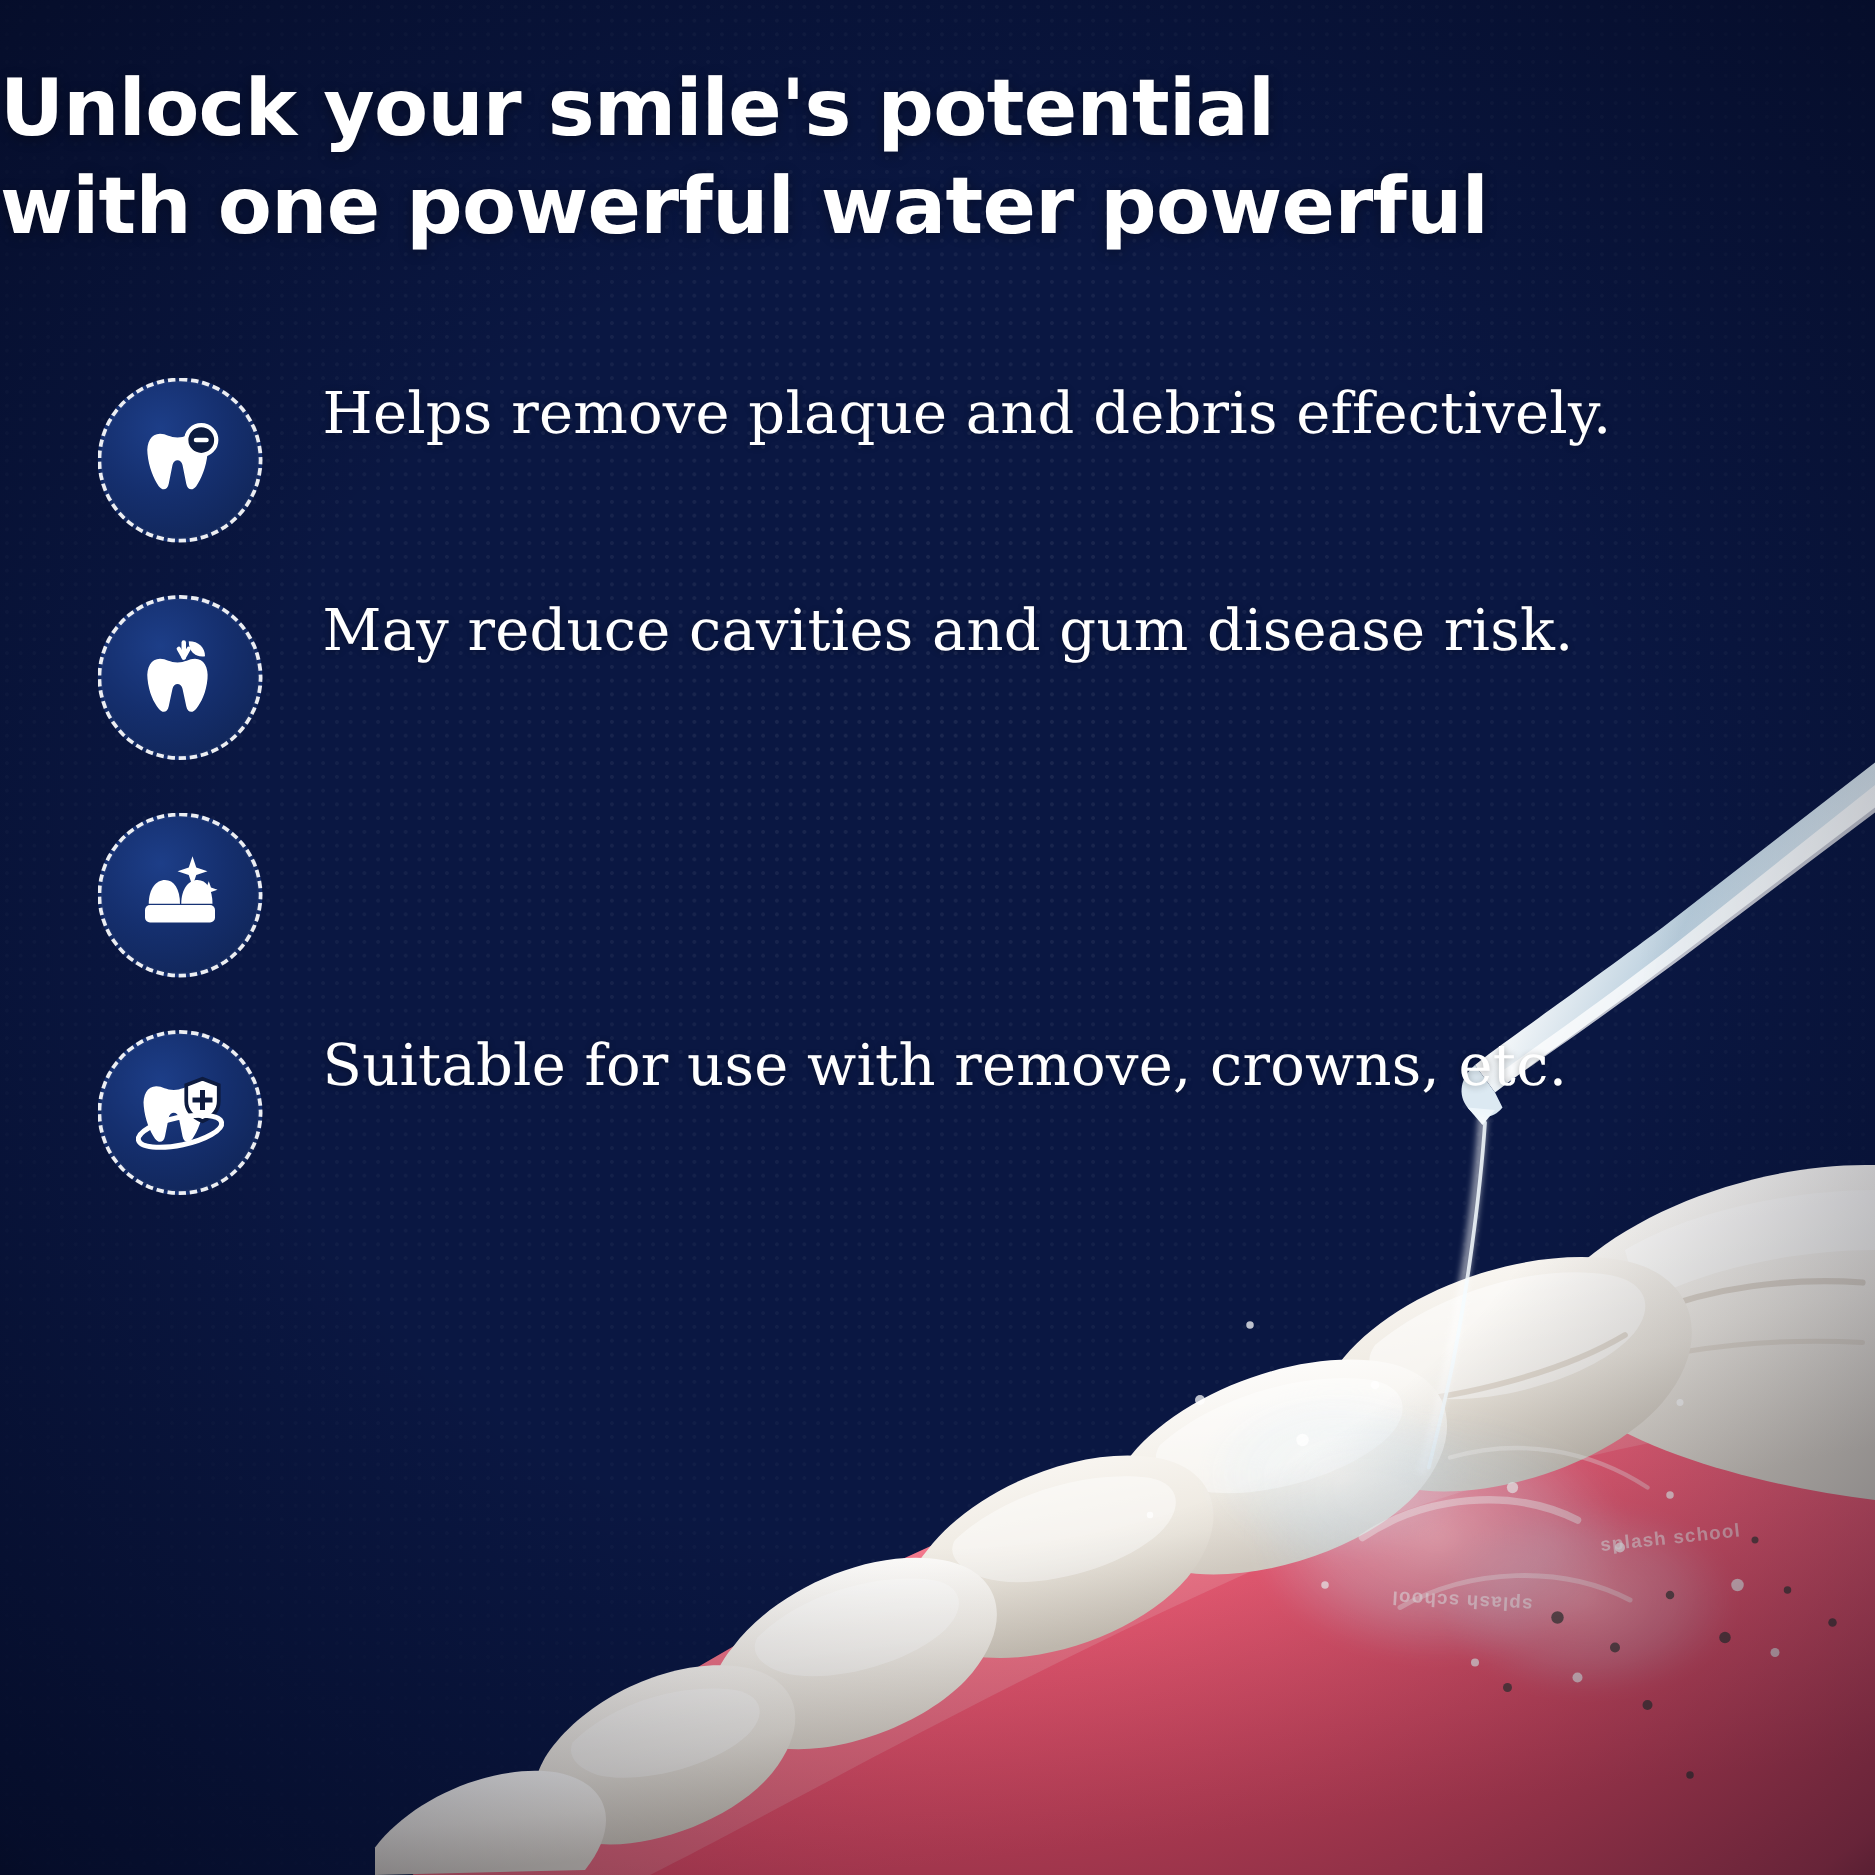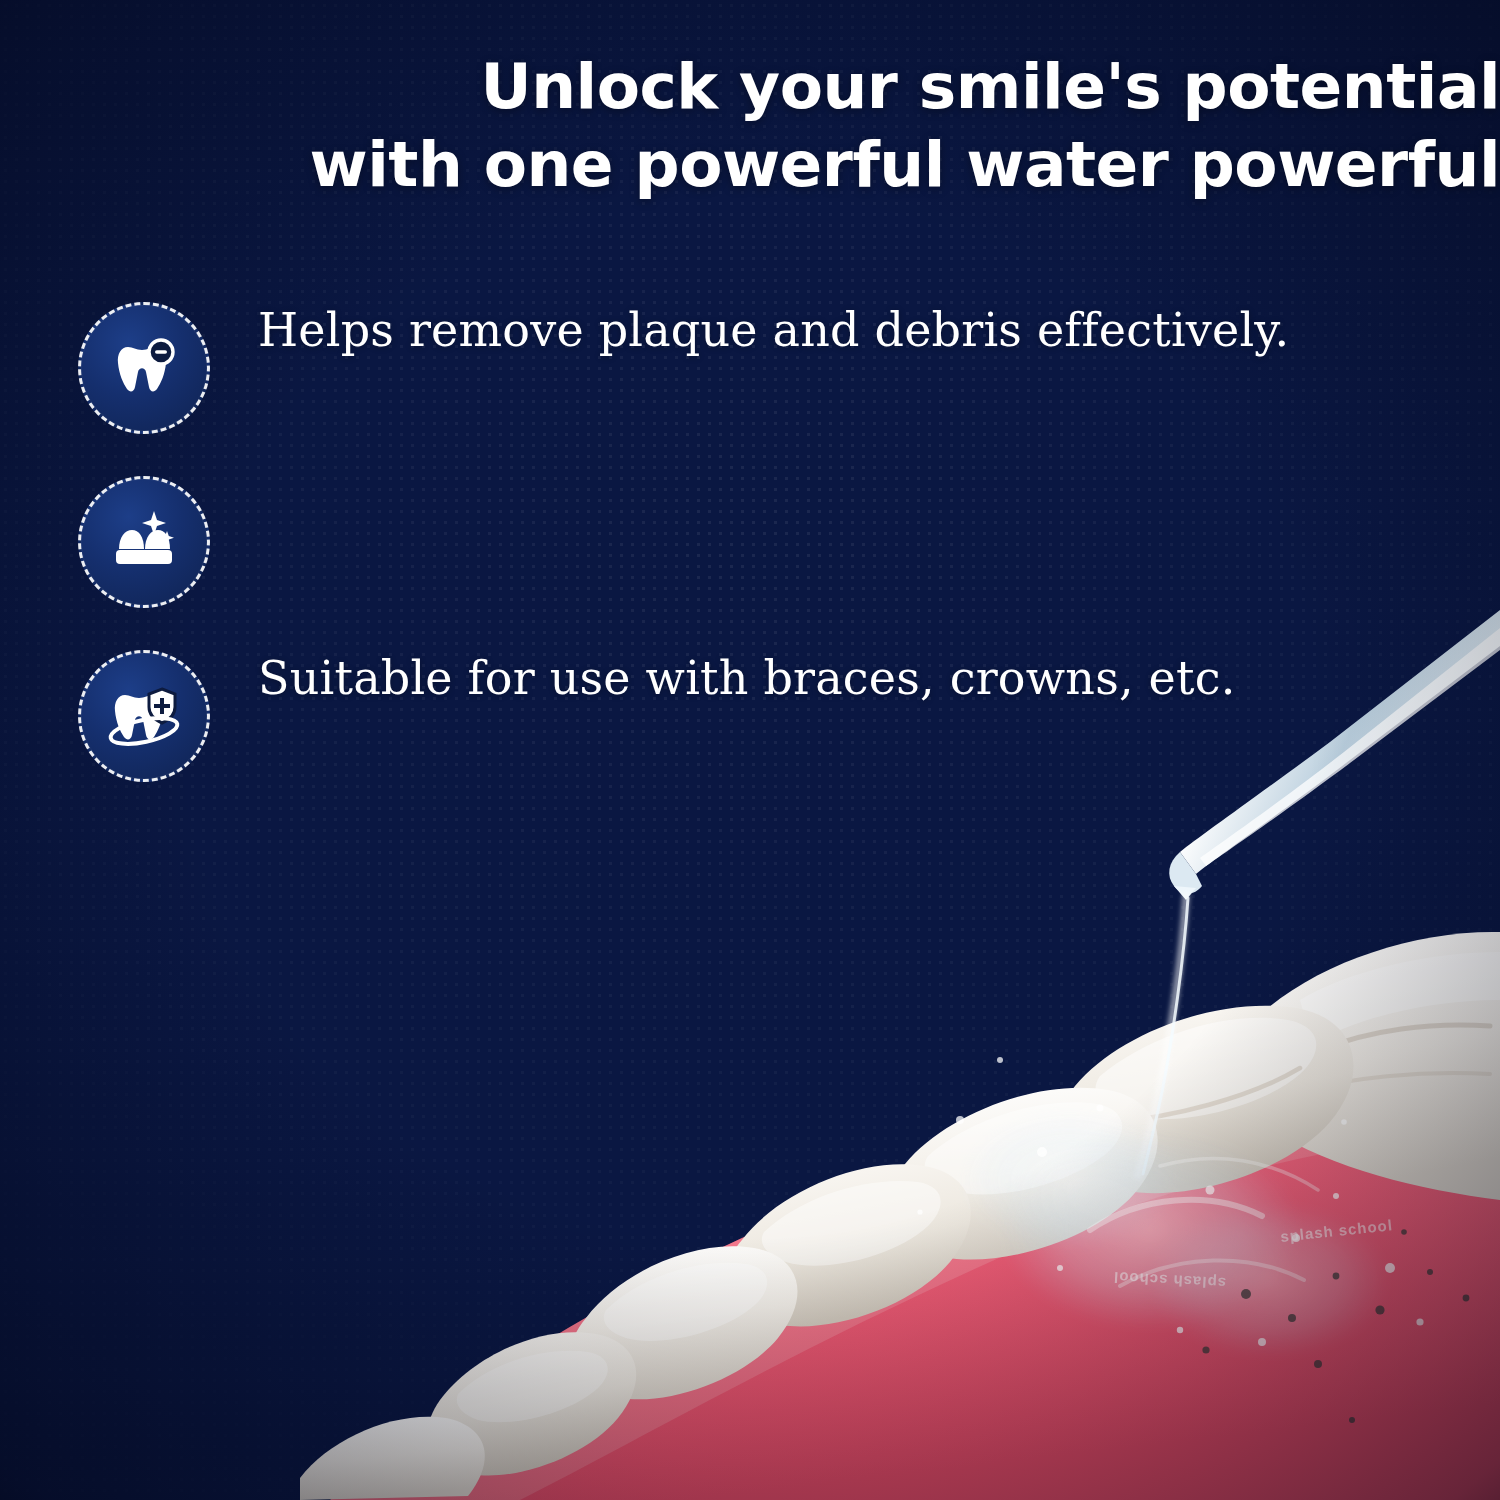--- a/index.html
+++ b/index.html
@@ -34,21 +34,21 @@
     background: radial-gradient(ellipse 1250px 1150px at 50% 48%, rgba(0,0,0,0) 45%, rgba(2,5,22,0.55) 88%, rgba(2,4,18,0.85) 100%);
     pointer-events: none;
   }
 
   
   .headline {
     position: absolute;
     top: 48px;
     left: 0;
     width: 1500px;
-    text-align: right;
+    text-align: left;
     color: #ffffff;
     font-family: "DejaVu Sans", sans-serif;
     font-weight: bold;
     font-size: 63px;
     line-height: 1.24;
     letter-spacing: -0.5px;
     text-shadow: 0 2px 10px rgba(0,0,0,0.35);
   }
   .headline .l2 { display: block; }
 
@@ -244,20 +244,31 @@
       <div class="badge">
         <svg width="74" height="74" viewBox="0 0 74 74">
           <path d="M21,16 C14,16 10,23 11,32 C12,43 16,52 20,58 C23,62 27,61 28,56 L31,41 C32,36 38,36 39,41 L42,56 C43,61 47,62 50,58 C54,52 58,43 59,32 C60,23 56,16 49,16 C44,16 41,19 35,19 C29,19 26,16 21,16 Z" fill="#ffffff"></path>
           <circle cx="54" cy="21" r="12" fill="#0d1b3f" stroke="#ffffff" stroke-width="3.4"></circle>
           <rect x="48" y="19.2" width="12" height="3.6" rx="1.8" fill="#ffffff"></rect>
         </svg>
       </div>
       <div class="feature-text">Helps remove plaque and debris effectively.</div>
     </div>
 
+    <div class="feature">
+      <div class="badge">
+        <svg width="74" height="74" viewBox="0 0 74 74">
+          <path d="M21,22 C14,22 10,29 11,38 C12,49 16,57 20,62 C23,66 27,65 28,60 L31,46 C32,41 38,41 39,46 L42,60 C43,65 47,66 50,62 C54,57 58,49 59,38 C60,29 56,22 49,22 C44,22 41,25 35,25 C29,25 26,22 21,22 Z" fill="#ffffff"></path>
+          <path d="M44,8 C52,8 57,13 57,20 C50,21 44,17 44,8 Z" fill="#ffffff"></path>
+          <path d="M40,21 L40,9" stroke="#ffffff" stroke-width="3.6" stroke-linecap="round"></path>
+          <path d="M36,14 L40,21 L44,14" fill="none" stroke="#ffffff" stroke-width="3.4" stroke-linecap="round" stroke-linejoin="round"></path>
+        </svg>
+      </div>
+      <div class="feature-text">May reduce cavities and gum disease risk.</div>
+    </div>
 
     <div class="feature">
       <div class="badge">
         <svg width="78" height="78" viewBox="0 0 78 78">
           <path d="M14,46 C14,34 20,27 27,27 C34,27 39,34 39,46 Z" fill="#ffffff"></path>
           <path d="M40,46 C40,34 46,27 53,27 C60,27 65,34 65,46 Z" fill="#ffffff"></path>
           <rect x="11" y="47" width="56" height="14" rx="4" fill="#ffffff"></rect>
           <path d="M49,8 L52,17 L61,20 L52,23 L49,32 L46,23 L37,20 L46,17 Z" fill="#ffffff"></path>
           <path d="M62,28 L63.8,33 L69,34.8 L63.8,36.6 L62,41.6 L60.2,36.6 L55,34.8 L60.2,33 Z" fill="#ffffff"></path>
         </svg>
@@ -267,17 +278,17 @@
     <div class="feature">
       <div class="badge">
         <svg width="78" height="78" viewBox="0 0 78 78">
           <path d="M20,18 C13,18 9,25 10,34 C11,45 15,54 19,60 C22,64 26,63 27,58 L30,43 C31,38 37,38 38,43 L41,58 C42,63 46,64 49,60 C53,54 57,45 58,34 C59,25 55,18 48,18 C43,18 40,21 34,21 C28,21 25,18 20,18 Z" fill="#ffffff"></path>
           <path d="M57,12 L70,17 L70,30 C70,38 64,43 57,46 C50,43 44,38 44,30 L44,17 Z" fill="#ffffff" stroke="#0d1b3f" stroke-width="3"></path>
           <rect x="55" y="21" width="4" height="16" fill="#0d1b3f"></rect>
           <rect x="49" y="27" width="16" height="4" fill="#0d1b3f"></rect>
           <ellipse cx="39" cy="54" rx="34" ry="11" fill="none" stroke="#ffffff" stroke-width="4" transform="rotate(-12 39 54)"></ellipse>
         </svg>
       </div>
-      <div class="feature-text">Suitable for use with braces, crowns, etc.</div>
+      <div class="feature-text">Suitable for use with remove, crowns, etc.</div>
     </div>
 
   </div>
 </div>
 
 </body></html>

